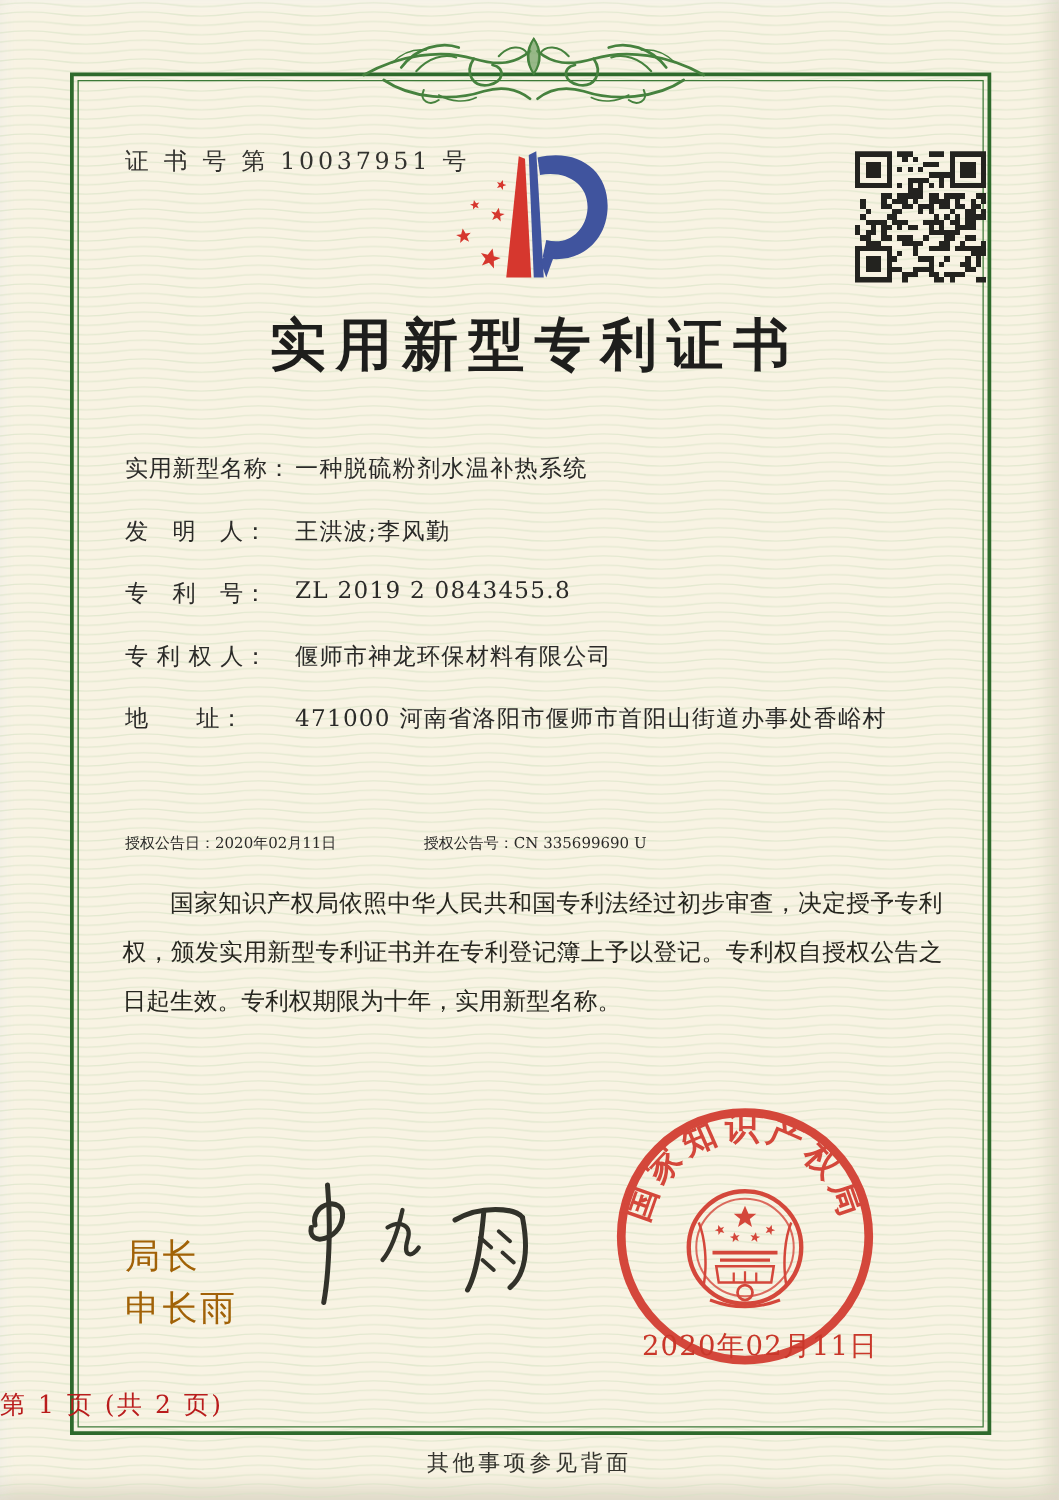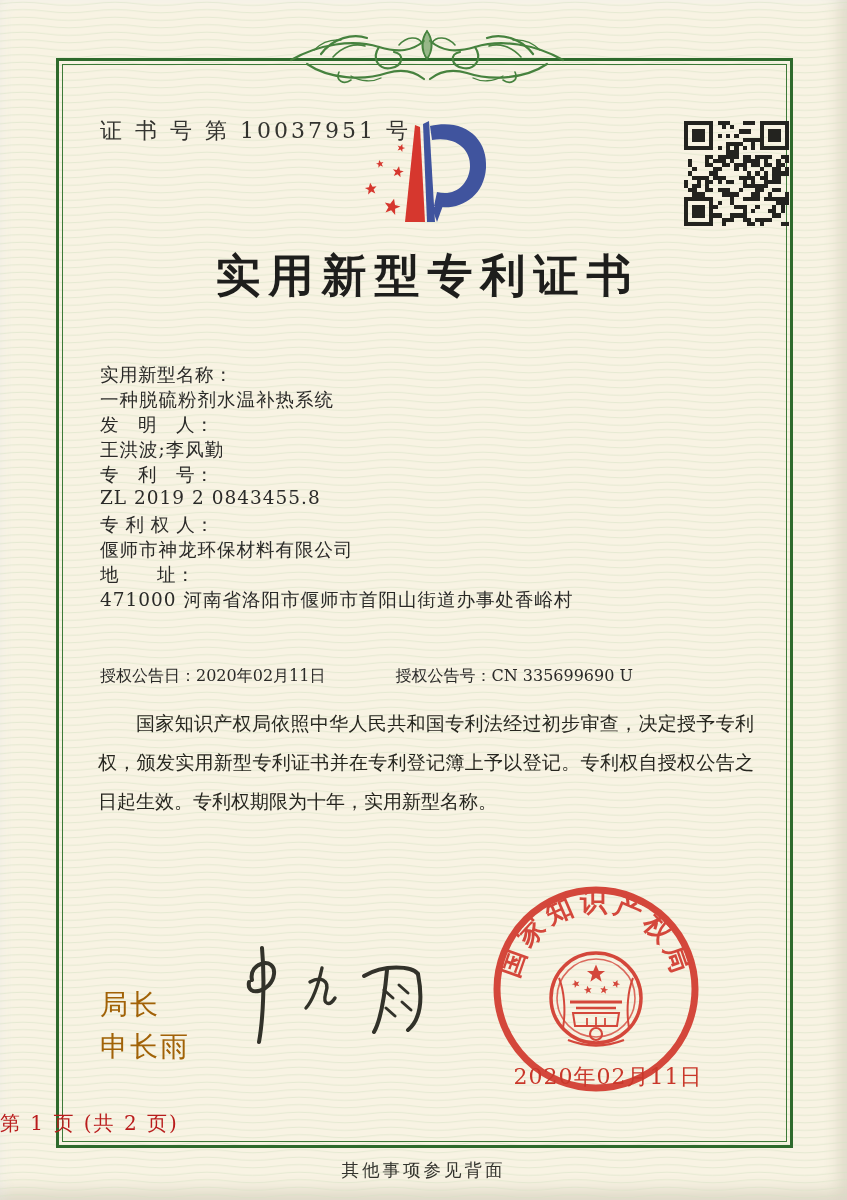--- a/index.html
+++ b/index.html
@@ -9,32 +9,32 @@
     font-family:"DejaVu Serif","Liberation Serif",serif;color:#2a2a28;
     box-shadow:inset -6px -8px 18px rgba(90,80,50,.18), inset 4px 4px 12px rgba(255,255,255,.5);
   }
   .waves{position:absolute;left:0;top:0;z-index:0;}
   .frame{
     position:absolute;left:56px;top:58px;width:731px;height:1084px;
     border:3px solid #2e6a2c;z-index:1;
   }
   .frame .inner{position:absolute;left:3px;top:3px;right:3px;bottom:3px;border:1px solid #3d7a38;}
   .ornament{position:absolute;left:281px;top:26px;z-index:2;}
-  .cert-no{position:absolute;left:100px;top:116px;font-size:22px;letter-spacing:3px;z-index:3;color:#33332f;}
+  .cert-no{position:absolute;left:100px;top:116px;font-size:19px;letter-spacing:3px;z-index:3;color:#33332f;}
   .logo{position:absolute;left:346px;top:110px;z-index:3;}
   .qr{position:absolute;left:684px;top:121px;width:105px;height:105px;z-index:3;}
   .title{
     position:absolute;left:4px;top:246px;width:100%;text-align:center;
     font-size:45px;font-weight:bold;letter-spacing:8px;color:#1e1e1c;z-index:3;
   }
   .fields{position:absolute;left:100px;top:362px;width:656px;z-index:3;font-size:18.5px;}
-  .frow{display:flex;align-items:flex-start;height:50px;flex-direction:column;}
+  .frow{display:flex;align-items:flex-start;height:50px;}
   .flabel{width:136px;flex:none;letter-spacing:.5px;}
   .fvalue{flex:1;letter-spacing:1px;}
-  .grant{position:absolute;left:100px;top:666px;z-index:3;font-size:16px;display:flex;gap:70px;white-space:nowrap;align-items:center;}
+  .grant{position:absolute;left:100px;top:666px;z-index:3;font-size:12px;display:flex;gap:70px;white-space:nowrap;align-items:center;}
   .paras{position:absolute;left:98px;top:704px;width:656px;z-index:3;font-size:19px;line-height:39px;text-align:justify;color:#26261f;}
   .paras p{margin:0;text-indent:2em;}
   .director{position:absolute;left:100px;top:984px;z-index:3;font-size:28px;line-height:42px;letter-spacing:2px;font-family:"DejaVu Sans","Liberation Sans",sans-serif;color:#a16207;}
   .sig{position:absolute;left:222px;top:940px;z-index:4;}
   .seal{position:absolute;left:486px;top:878px;z-index:4;opacity:.93;}
   .seal-date{position:absolute;left:508px;top:1062px;width:200px;z-index:5;color:#c9372a;font-size:22px;letter-spacing:1px;text-align:center;}
   .page-info{position:absolute;left:0;top:1110px;width:100%;text-align:left;font-size:20px;letter-spacing:2px;z-index:3;color:#b91c1c;}
   .footer-note{position:absolute;left:0;top:1158px;width:100%;text-align:center;font-size:17.5px;letter-spacing:3px;z-index:3;color:#33332d;}
 </style>
 </head>

